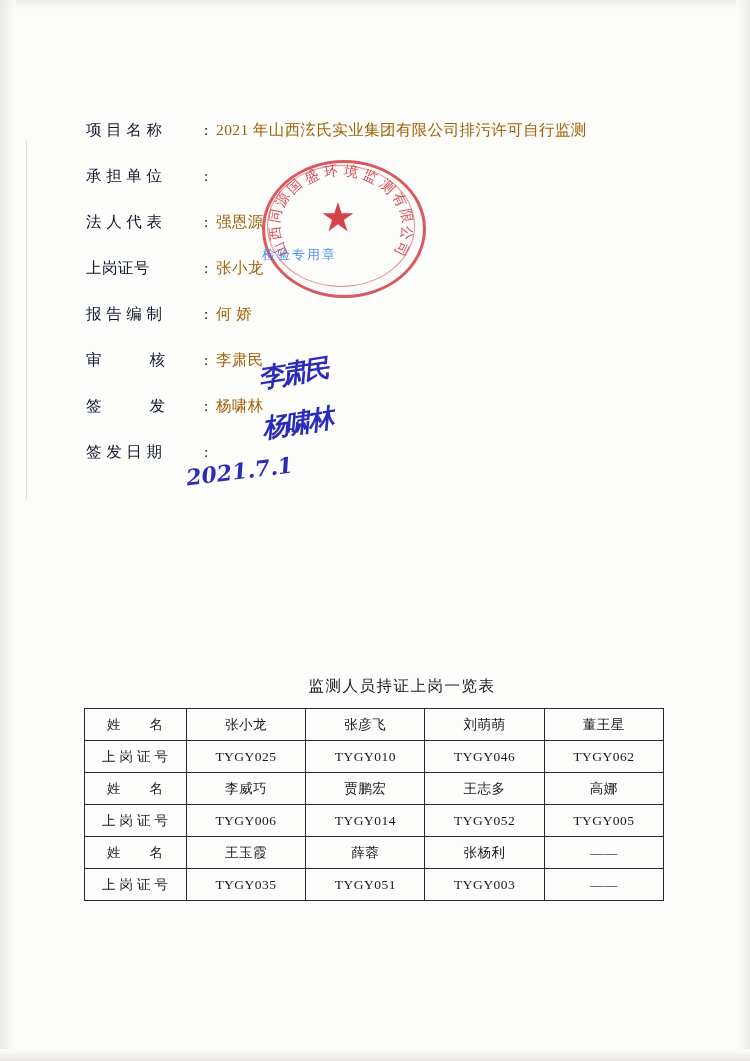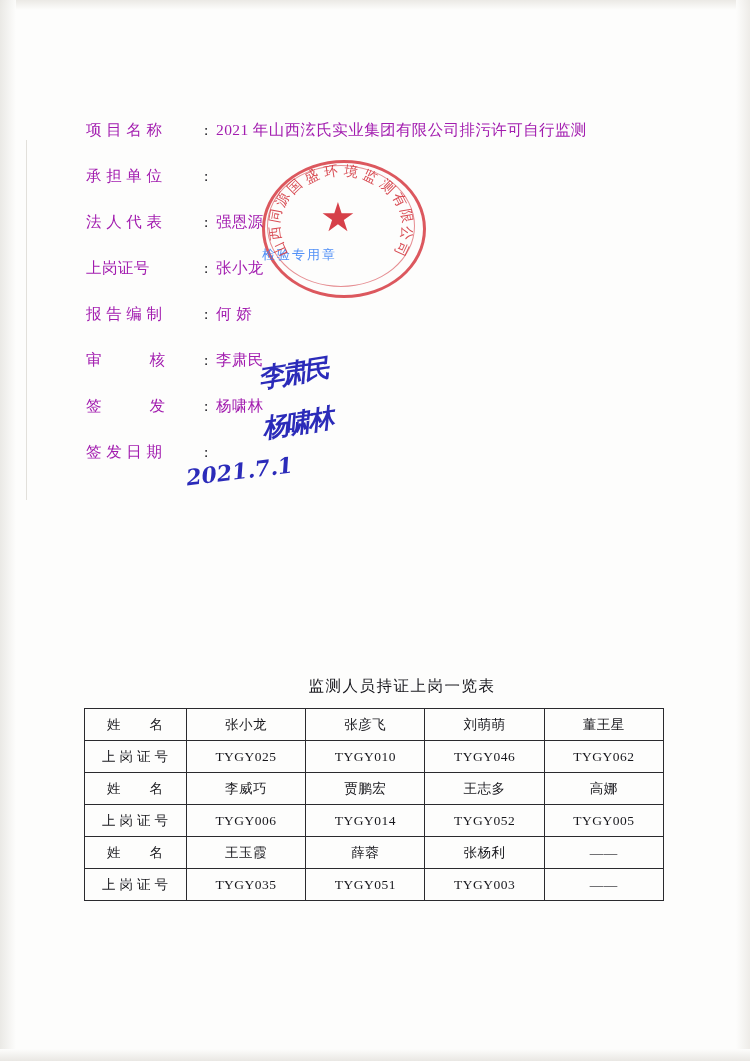--- a/index.html
+++ b/index.html
@@ -69,28 +69,28 @@
     display: flex;
     align-items: baseline;
     height: 46px;
     font-size: 15.5px;
     letter-spacing: .4px;
   }
   .field-label {
     width: 118px;
     flex: 0 0 118px;
     white-space: nowrap;
-    color: #a21caf;
+    color: #0f172a;
   }
   .field-colon {
     width: 12px;
     flex: 0 0 12px;
   }
   .field-value {
-    color: #a21caf;
+    color: #a16207;
     white-space: nowrap;
   }
 
   
   .hand {
     position: absolute;
     color: #1a1ab4;
     font-family: "DejaVu Serif", serif;
     font-style: italic;
     font-weight: bold;

